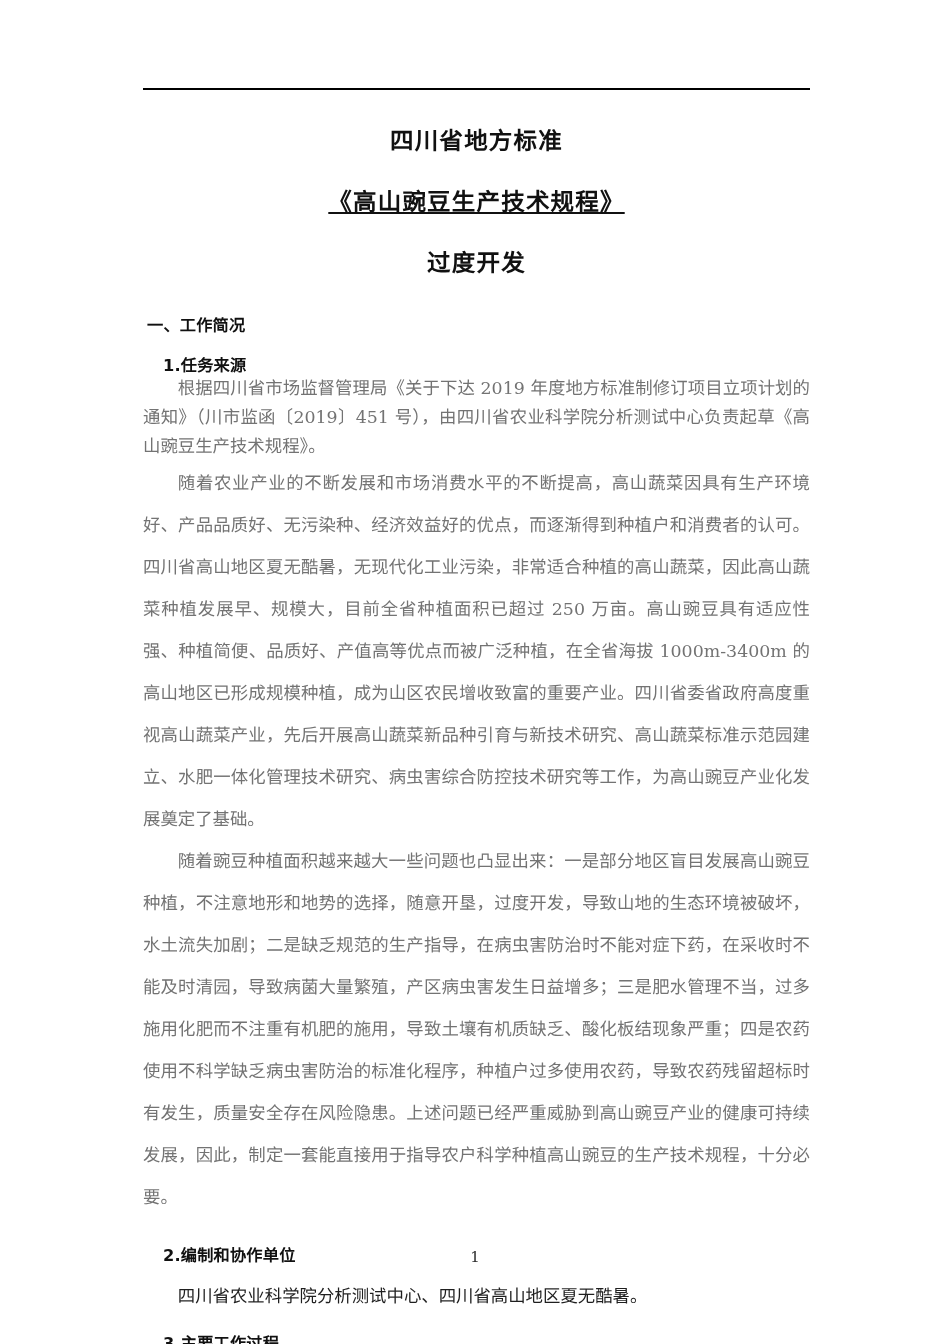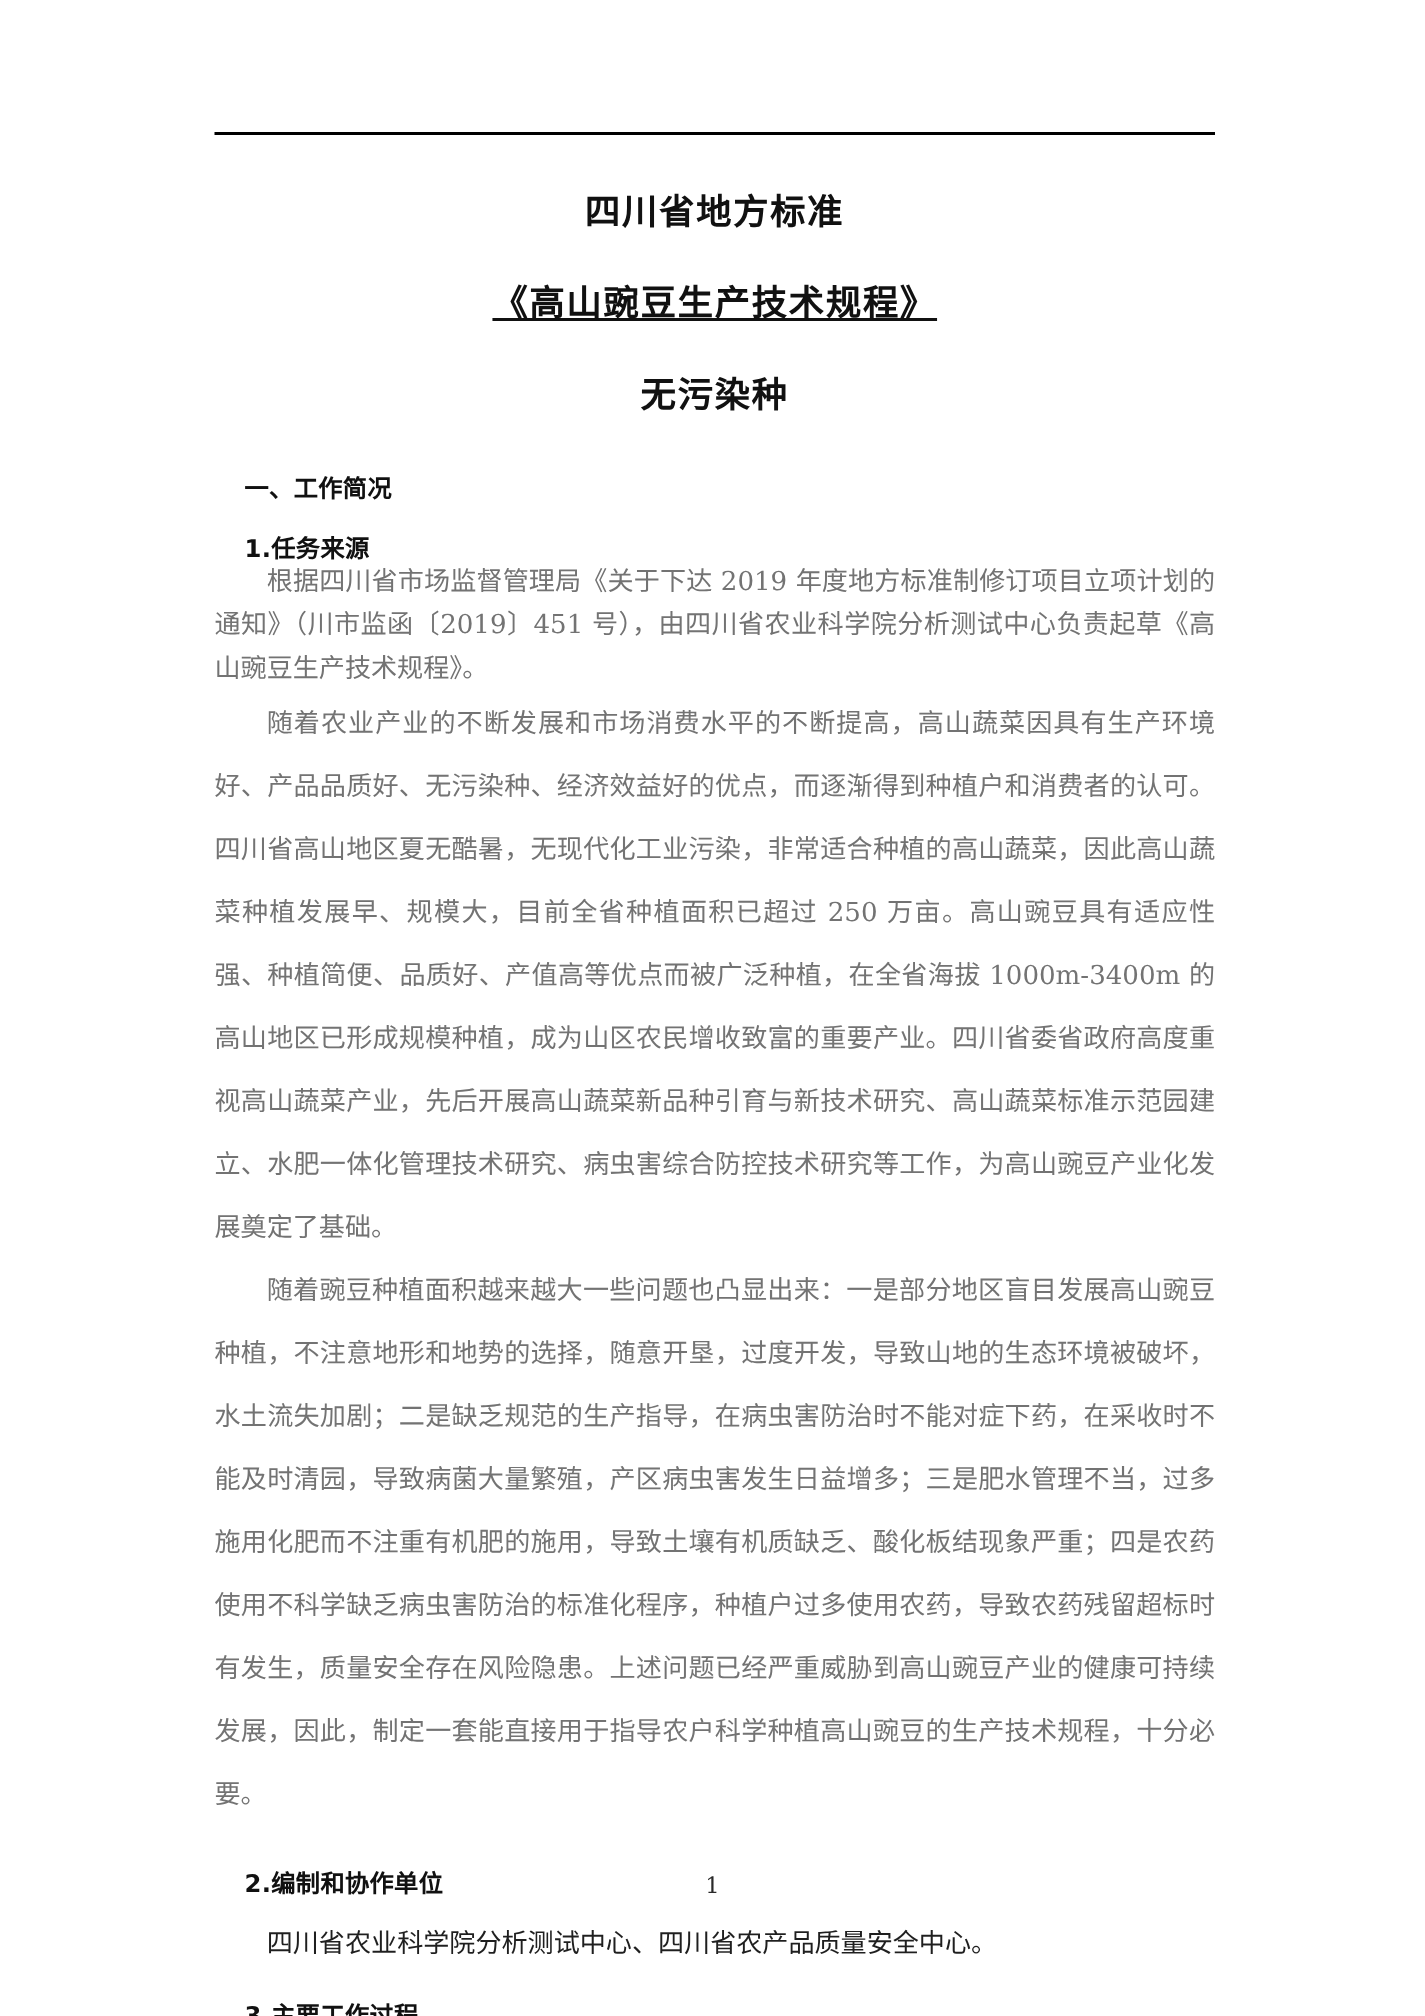--- a/index.html
+++ b/index.html
@@ -67,21 +67,21 @@
   
   .heading {
     font-family: "DejaVu Sans", "Liberation Sans", sans-serif;
     font-weight: 700;
     font-size: 16.2px;
     line-height: 1.0;
     margin: 0;
     color: #111111;
     letter-spacing: 0.2px;
   }
-  .h-sec   { margin-top: 42px; margin-left: 20px; }
+  .h-sec   { margin-top: 42px; margin-left: 4px; }
   .h-sub   { margin-top: 24px; margin-left: 20px; }
   .h-sub2  { margin-top: 30px; margin-left: 20px; }
   .h-sub3  { margin-top: 31px; margin-left: 20px; }
 
   
   p.para {
     margin: 0;
     font-size: 17.4px;
     color: #737373;
     text-align: justify;
@@ -128,35 +128,35 @@
   <div class="header-zone">
     <div class="header-rule"></div>
   </div>
 
   <div class="content">
 
     <h1 class="doc-title title-1">四川省地方标准</h1>
 
     <h1 class="doc-title title-2">《高山豌豆生产技术规程》</h1>
 
-    <h1 class="doc-title title-3">无污染种</h1>
+    <h1 class="doc-title title-3">过度开发</h1>
 
     <h2 class="heading h-sec">一、工作简况</h2>
 
     <h3 class="heading h-sub">1.任务来源</h3>
 
     <p class="para para-tight">根据四川省市场监督管理局《关于下达 2019 年度地方标准制修订项目立项计划的通知》（川市监函〔2019〕451 号），由四川省农业科学院分析测试中心负责起草《高山豌豆生产技术规程》。</p>
 
     <p class="para para-loose">随着农业产业的不断发展和市场消费水平的不断提高，高山蔬菜因具有生产环境好、产品品质好、无污染种、经济效益好的优点，而逐渐得到种植户和消费者的认可。四川省高山地区夏无酷暑，无现代化工业污染，非常适合种植的高山蔬菜，因此高山蔬菜种植发展早、规模大，目前全省种植面积已超过 250 万亩。高山豌豆具有适应性强、种植简便、品质好、产值高等优点而被广泛种植，在全省海拔 1000m-3400m 的高山地区已形成规模种植，成为山区农民增收致富的重要产业。四川省委省政府高度重视高山蔬菜产业，先后开展高山蔬菜新品种引育与新技术研究、高山蔬菜标准示范园建立、水肥一体化管理技术研究、病虫害综合防控技术研究等工作，为高山豌豆产业化发展奠定了基础。</p>
 
     <p class="para para-loose">随着豌豆种植面积越来越大一些问题也凸显出来：一是部分地区盲目发展高山豌豆种植，不注意地形和地势的选择，随意开垦，过度开发，导致山地的生态环境被破坏，水土流失加剧；二是缺乏规范的生产指导，在病虫害防治时不能对症下药，在采收时不能及时清园，导致病菌大量繁殖，产区病虫害发生日益增多；三是肥水管理不当，过多施用化肥而不注重有机肥的施用，导致土壤有机质缺乏、酸化板结现象严重；四是农药使用不科学缺乏病虫害防治的标准化程序，种植户过多使用农药，导致农药残留超标时有发生，质量安全存在风险隐患。上述问题已经严重威胁到高山豌豆产业的健康可持续发展，因此，制定一套能直接用于指导农户科学种植高山豌豆的生产技术规程，十分必要。</p>
 
     <h3 class="heading h-sub2">2.编制和协作单位</h3>
 
-    <p class="para-plain p-unit">四川省农业科学院分析测试中心、四川省农产品质量安全中心。</p>
+    <p class="para-plain p-unit">四川省农业科学院分析测试中心、四川省高山地区夏无酷暑。</p>
 
     <h3 class="heading h-sub3">3.主要工作过程</h3>
 
   </div>
 
   <div class="page-number">1</div>
 
 </div>
 
 </body></html>

